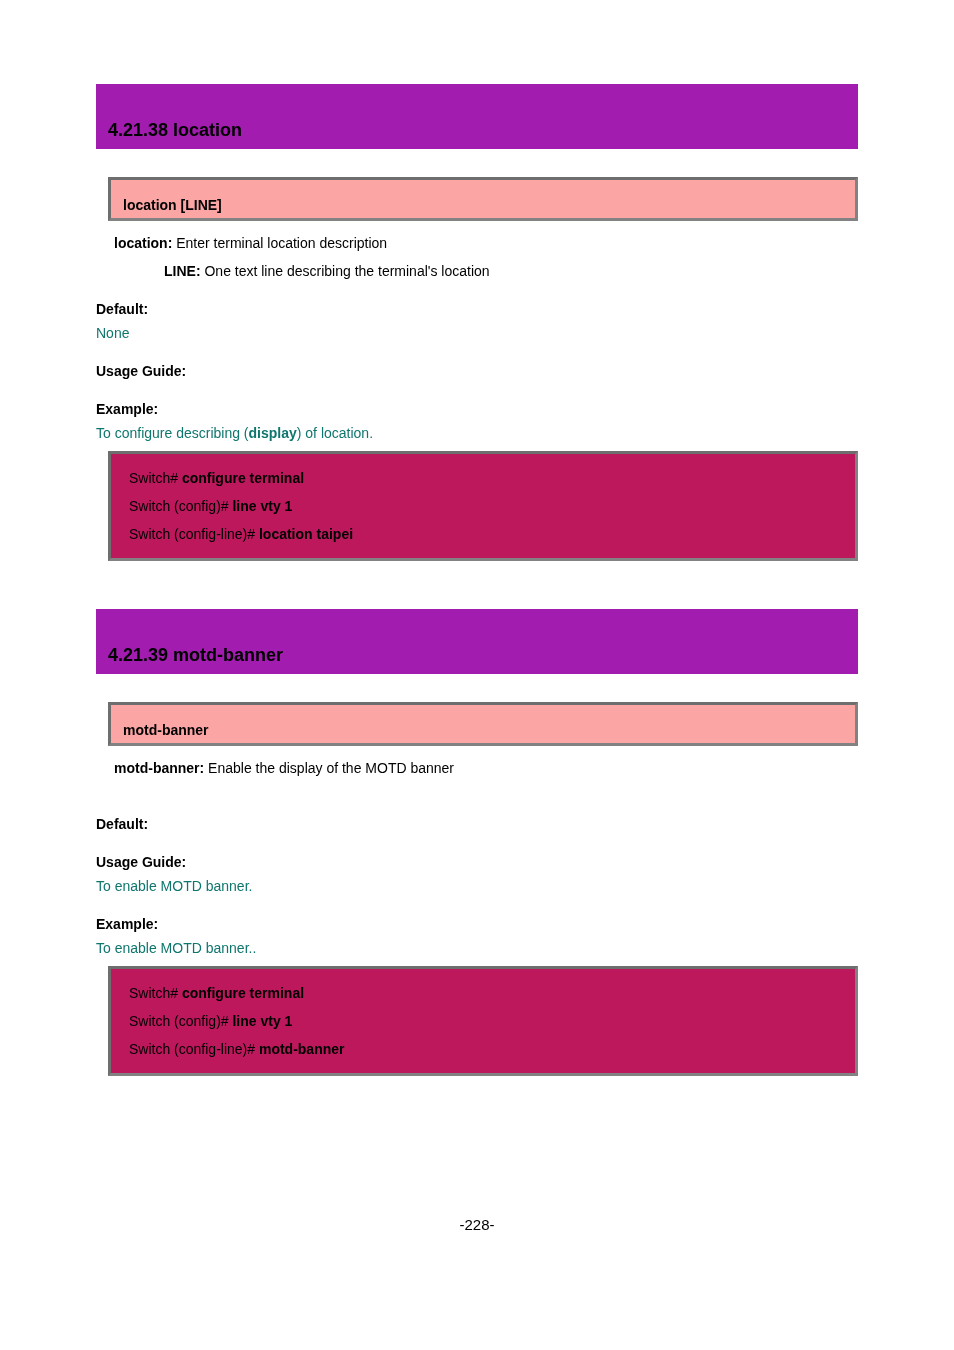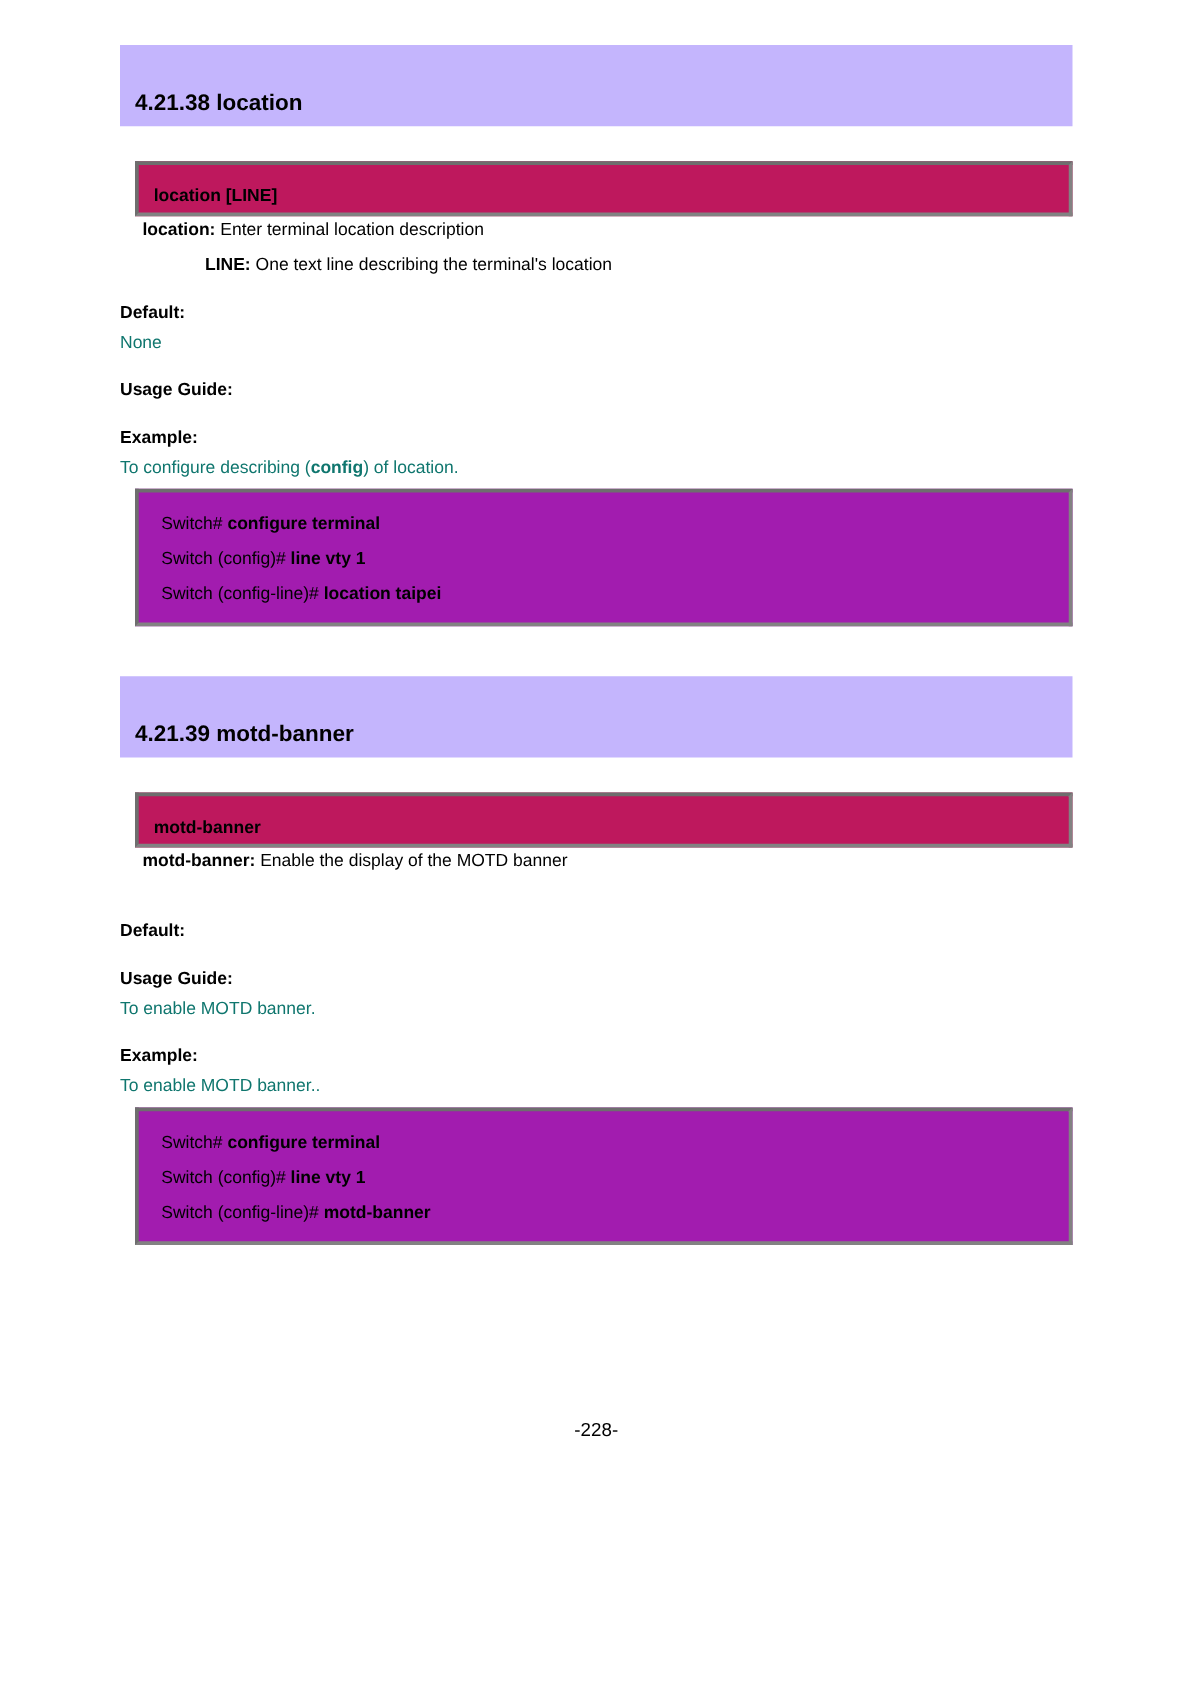--- a/index.html
+++ b/index.html
@@ -7,39 +7,40 @@
     margin: 0;
     padding: 0;
     background: #ffffff;
     font-family: Arial, Helvetica, sans-serif;
     width: 954px;
   }
   .page {
     padding: 36px 96px 60px 96px;
   }
   .cmd-title-bar {
-    background: #c4b5fd;
+    background: #a21caf;
     width: 100%;
     margin-bottom: 28px;
     padding: 36px 12px 8px 12px;
+    margin-top: 48px;
   }
   .cmd-title {
     font-size: 18px;
     font-weight: bold;
     color: #000;
   }
   .syntax-box {
     width: calc(100% - 12px);
     margin-left: 12px;
     border: 3px solid #828282;
     border-top-color: #6e6e6e;
     border-left-color: #6e6e6e;
-    background: #be185d;
+    background: #fca5a5;
     padding: 16px 12px 4px 12px;
-    margin-bottom: 2px;
+    margin-bottom: 14px;
   }
   .syntax-content {
     display: inline-block;
     font-size: 14px;
     font-weight: bold;
     color: #000;
   }
   .param-line {
     margin-left: 18px;
     font-size: 14px;
@@ -71,21 +72,21 @@
     font-size: 14px;
     color: #0f766e;
     margin-bottom: 8px;
   }
   .code-box {
     width: calc(100% - 12px);
     margin-left: 12px;
     border: 3px solid #828282;
     border-top-color: #6e6e6e;
     border-left-color: #6e6e6e;
-    background: #a21caf;
+    background: #be185d;
     padding: 10px 18px;
     margin-top: 10px;
     margin-bottom: 26px;
   }
   .code-line {
     font-size: 14px;
     color: #000;
     line-height: 2;
   }
   .code-line .typed {
@@ -122,21 +123,21 @@
       <span class="param-key">LINE:</span><span class="param-desc"> One text line describing the terminal's location</span>
     </div>
 
     <div class="section-label">Default:</div>
     <div class="body-text">None</div>
 
     <div class="section-label">Usage Guide:</div>
 
     <div class="section-label">Example:</div>
     <div class="body-text">
-      <span>To configure describing (</span><b>config</b><span>) of location.</span>
+      <span>To configure describing (</span><b>display</b><span>) of location.</span>
     </div>
 
     <div class="code-box">
       <div class="code-line"><span>Switch# </span><span class="typed">configure terminal</span></div>
       <div class="code-line"><span>Switch (config)# </span><span class="typed">line vty 1</span></div>
       <div class="code-line"><span>Switch (config-line)# </span><span class="typed">location taipei</span></div>
     </div>
   </div>
 
   <div class="section-block">

